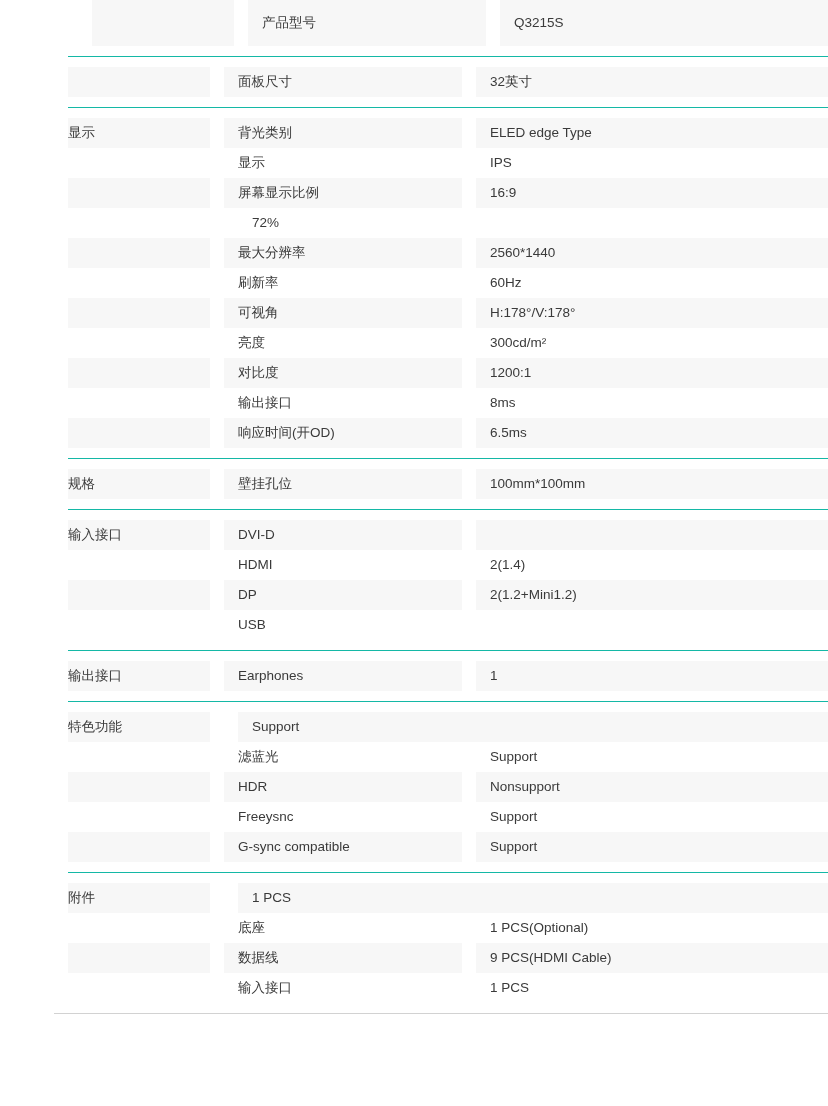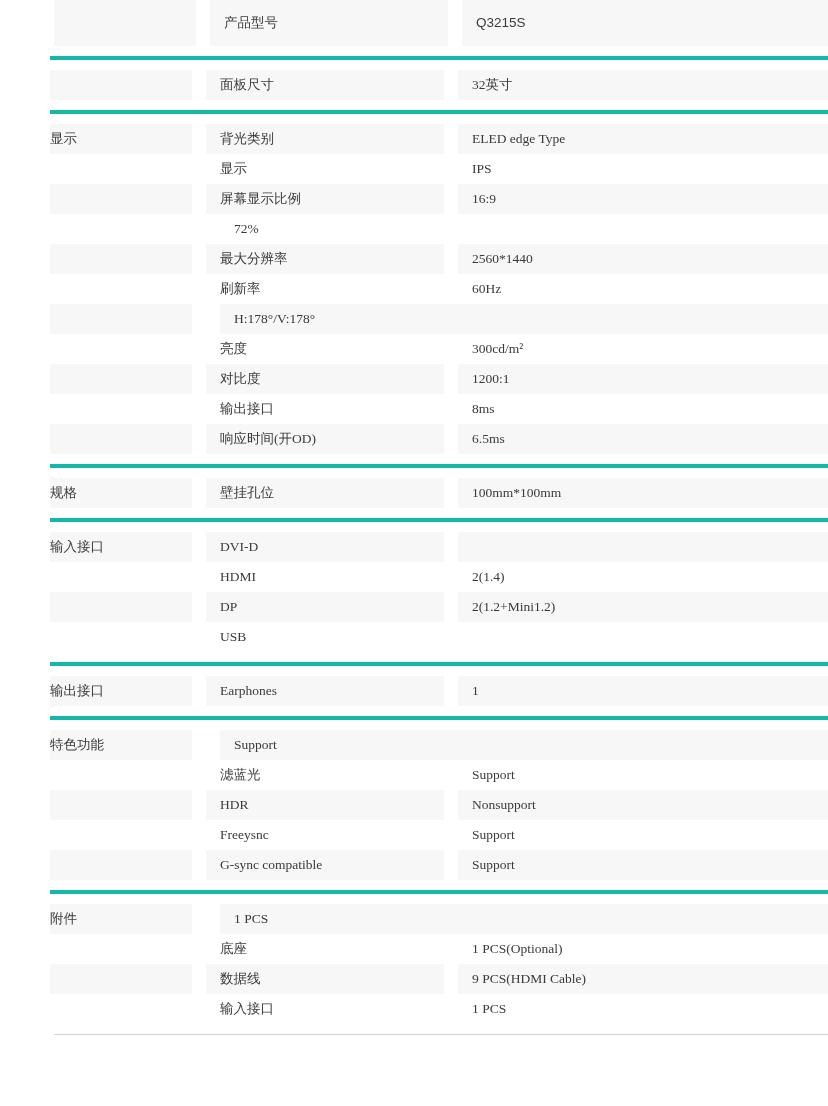--- a/index.html
+++ b/index.html
@@ -18,23 +18,22 @@
   #spec-table {
     width: 828px;
     position: relative;
   }
 
   
   .section {
     position: relative;
   }
   .section + .section {
-    border-top: 4px solid #14b8a6;
-    margin-left: 50px;
-    font-family: Liberation Serif, serif;
+    border-top: 1px solid #14b8a6;
+    margin-left: 68px;
   }
   .section + .section > .section-inner {
     margin-left: -54px;
   }
   .section-inner {
     padding-top: 10px;
     padding-bottom: 10px;
   }
   .section.no-pad-top > .section-inner {
     padding-top: 0;
@@ -81,20 +80,21 @@
   
   .row.shaded .col-group,
   .row.shaded .col-item,
   .row.shaded .col-value {
     background: #f7f7f7;
   }
 
   
   .top-clip {
     height: 46px;
+    padding-left: 38px;
   }
   .top-clip .cell {
     height: 46px;
     line-height: 46px;
     align-items: center;
   }
   .top-clip .col-group,
   .top-clip .col-item,
   .top-clip .col-value {
     background: #f2f2f2;
@@ -175,20 +175,21 @@
         <div class="row">
           <div class="cell col-group"></div>
           <div class="col-gap-a"></div>
           <div class="cell col-item">刷新率</div>
           <div class="col-gap-b"></div>
           <div class="cell col-value">60Hz</div>
         </div>
         <div class="row shaded">
           <div class="cell col-group"></div>
           <div class="col-gap-a"></div>
+          <div class="cell col-item">可视角</div>
           <div class="col-gap-b"></div>
           <div class="cell col-value">H:178°/V:178°</div>
         </div>
         <div class="row">
           <div class="cell col-group"></div>
           <div class="col-gap-a"></div>
           <div class="cell col-item">亮度</div>
           <div class="col-gap-b"></div>
           <div class="cell col-value">300cd/m²</div>
         </div>

